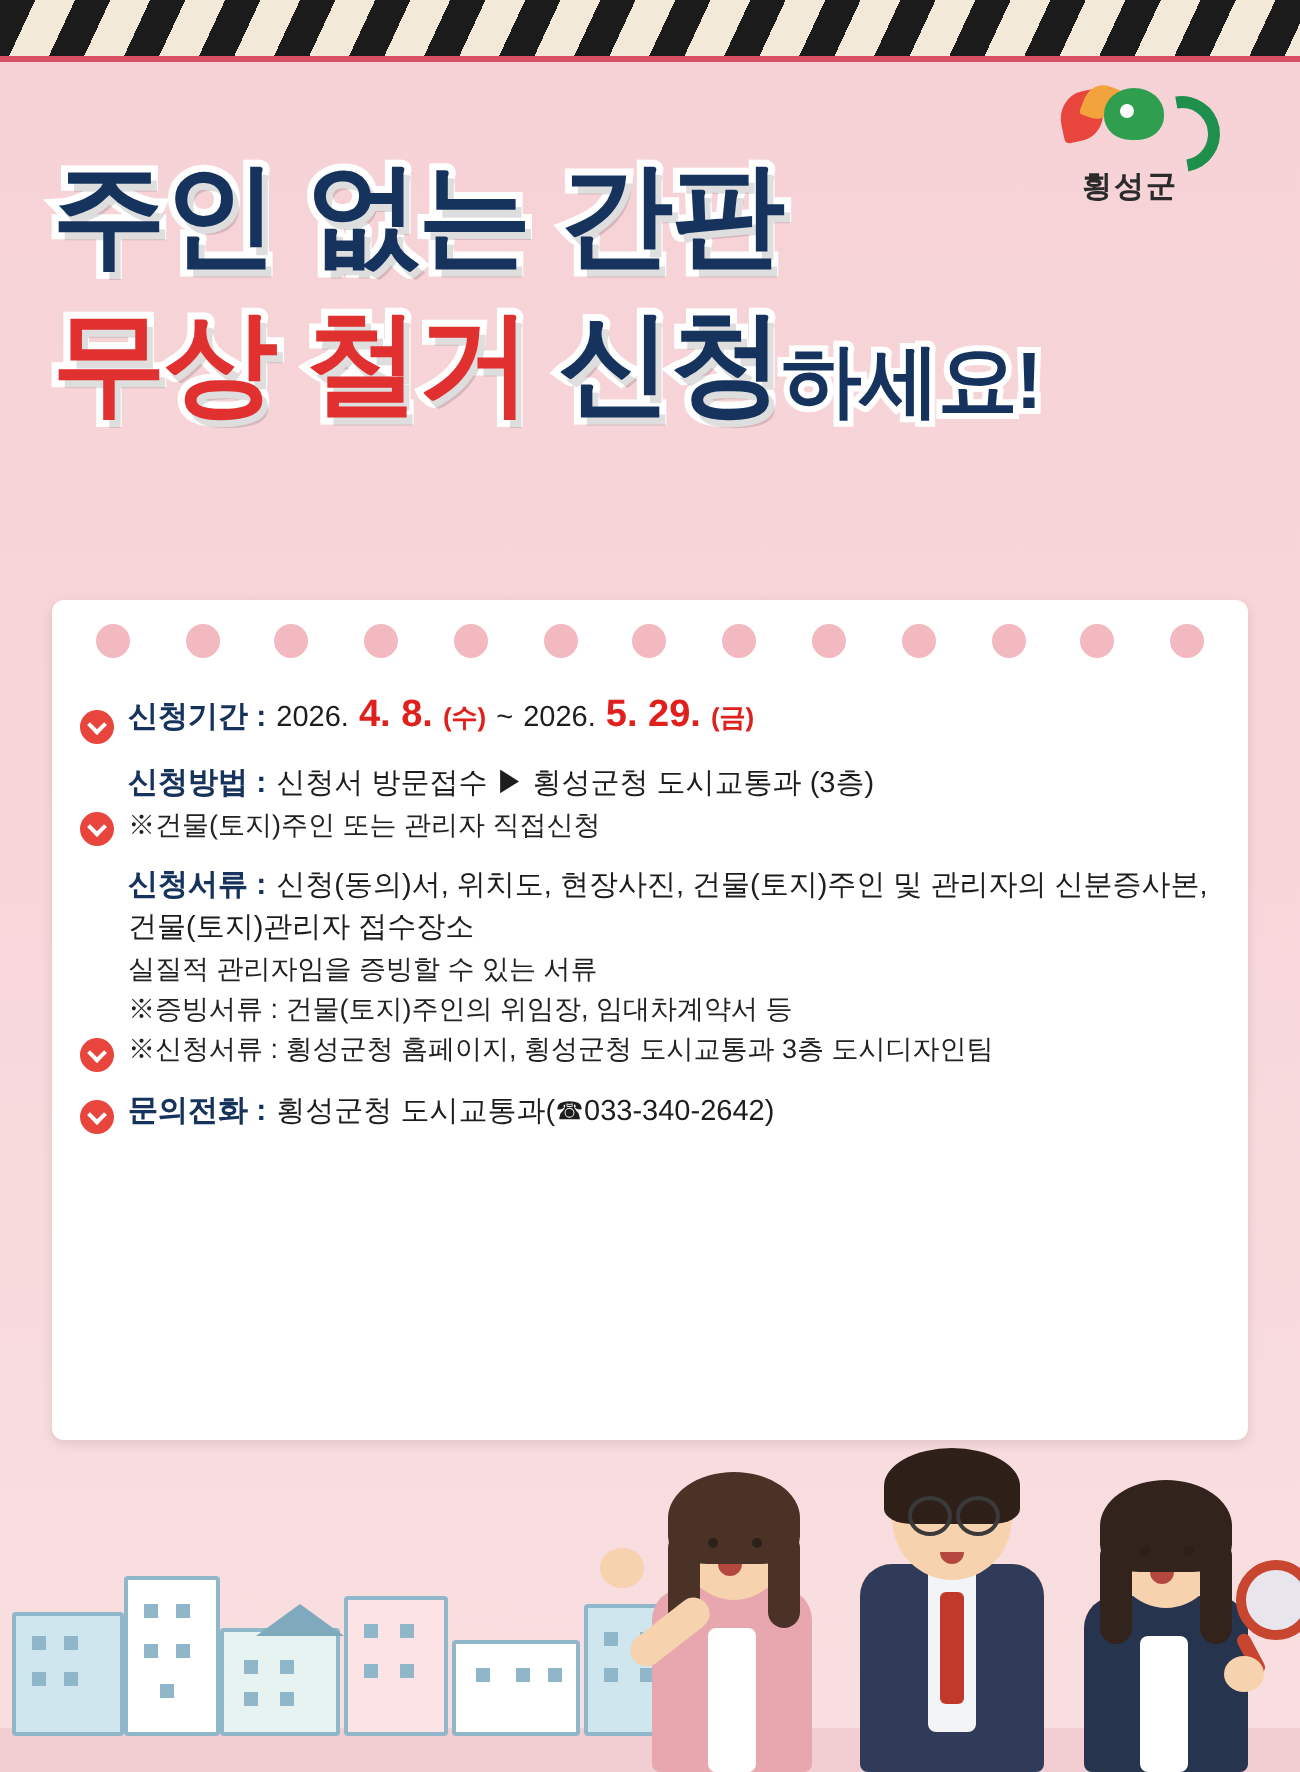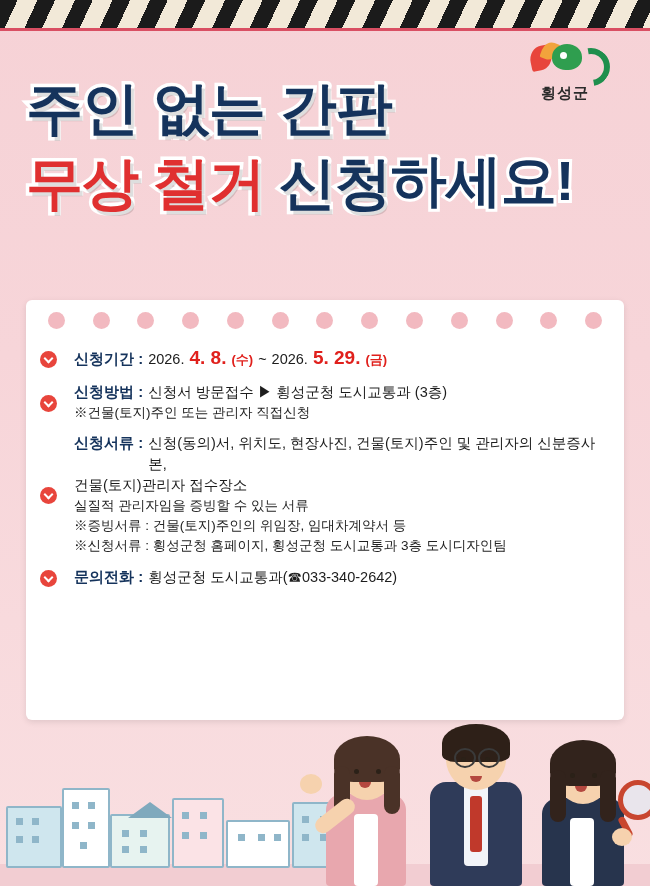--- a/index.html
+++ b/index.html
@@ -139,21 +139,21 @@
     font-weight: 900;
     letter-spacing: -1px;
     text-shadow: 3px 4px 0 rgba(0,0,0,0.13);
     white-space: nowrap;
     margin-left: 14px;
   }
   .hl-small {
     color: #15335c;
     -webkit-text-stroke: 6px #ffffff;
     paint-order: stroke fill;
-    font-size: 56px;
+    font-size: 40px;
     font-weight: 900;
     letter-spacing: -1px;
     white-space: nowrap;
     padding-bottom: 3px;
   }
   
   .card {
     position: absolute;
     top: 300px;
     left: 26px;
@@ -180,23 +180,22 @@
     background: #f2b9c0;
   }
   .rows {
     position: absolute;
     top: 44px;
     left: 14px;
     width: 572px;
   }
   .row {
     display: flex;
-    align-items: center;
+    align-items: flex-end;
     margin-bottom: 9px;
-    gap: 10px;
   }
   .bullet {
     flex: 0 0 auto;
     width: 17px;
     height: 17px;
     border-radius: 50%;
     background: #e8453c;
     position: relative;
     margin-top: 3px;
     margin-right: 7px;

